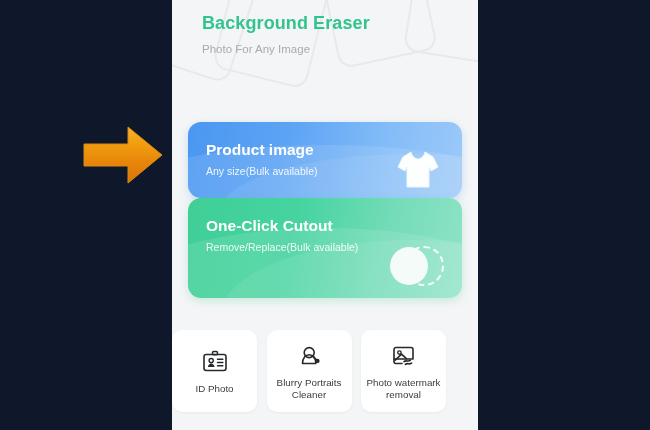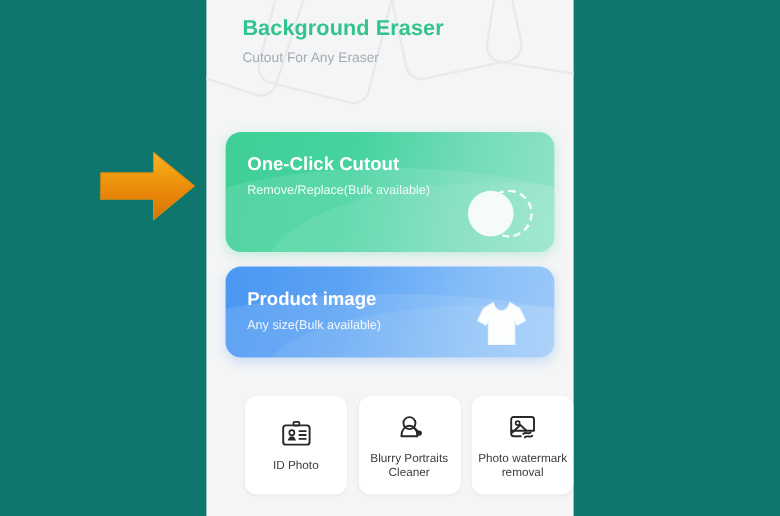--- a/index.html
+++ b/index.html
@@ -9,21 +9,21 @@
     width: 650px;
     height: 430px;
     overflow: hidden;
     font-family: "Liberation Sans", sans-serif;
   }
 
   #screen {
     position: relative;
     width: 650px;
     height: 430px;
-    background: #0f766e;
+    background: #0f172a;
   }
 
   
   .app-frame {
     position: absolute;
     left: 172px;
     top: 0;
     width: 306px;
     height: 430px;
     background: #f4f5f6;
@@ -170,21 +170,21 @@
     right: 20px;
     bottom: 6px;
     width: 48px;
     height: 46px;
     z-index: 4;
   }
 
   
   .tiles {
     position: absolute;
-    left: 32px;
+    left: 0;
     top: 330px;
     width: 274px;
     display: flex;
     justify-content: space-between;
   }
   .tile {
     width: 85px;
     height: 82px;
     background: #ffffff;
     border-radius: 10px;
@@ -227,46 +227,46 @@
 
   <div class="app-frame">
 
     <div class="deco deco-a"></div>
     <div class="deco deco-b"></div>
     <div class="deco deco-c"></div>
     <div class="deco deco-d"></div>
 
     <div class="header">
       <div class="app-title">Background Eraser</div>
-      <div class="app-subtitle">Cutout For Any Eraser</div>
+      <div class="app-subtitle">Photo For Any Image</div>
     </div>
 
     <div class="cards">
-
-      <div class="big-card card-green">
-        <div class="swoosh"></div>
-        <div class="swoosh2"></div>
-        <div class="card-title">One-Click Cutout</div>
-        <div class="card-sub">Remove/Replace(Bulk available)</div>
-        <div class="circle-art">
-          <div class="circle-dashed"></div>
-          <div class="circle-solid"></div>
-        </div>
-      </div>
 
       <div class="big-card card-blue">
         <div class="swoosh"></div>
         <div class="swoosh2"></div>
         <div class="card-title">Product image</div>
         <div class="card-sub">Any size(Bulk available)</div>
         <div class="shirt-art">
           <svg width="48" height="46" viewBox="0 0 48 46">
             <path d="M17 6 L9 11 L4 21 L11 25 L13 21 L13 41 L35 41 L35 21 L37 25 L44 21 L39 11 L31 6
                      C30 11 26 13 24 13 C22 13 18 11 17 6 Z" fill="#fdfefe" stroke="#eef5fd" stroke-width="1" stroke-linejoin="round"></path>
           </svg>
+        </div>
+      </div>
+
+      <div class="big-card card-green">
+        <div class="swoosh"></div>
+        <div class="swoosh2"></div>
+        <div class="card-title">One-Click Cutout</div>
+        <div class="card-sub">Remove/Replace(Bulk available)</div>
+        <div class="circle-art">
+          <div class="circle-dashed"></div>
+          <div class="circle-solid"></div>
         </div>
       </div>
 
     </div>
 
     <div class="tiles">
 
       <div class="tile">
         <div class="tile-icon">
           <svg width="28" height="24" viewBox="0 0 28 24">

